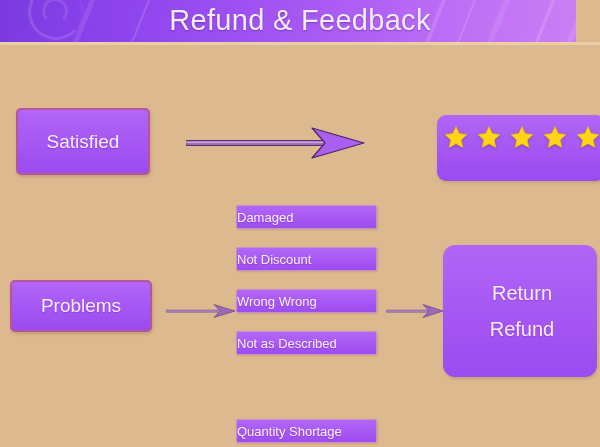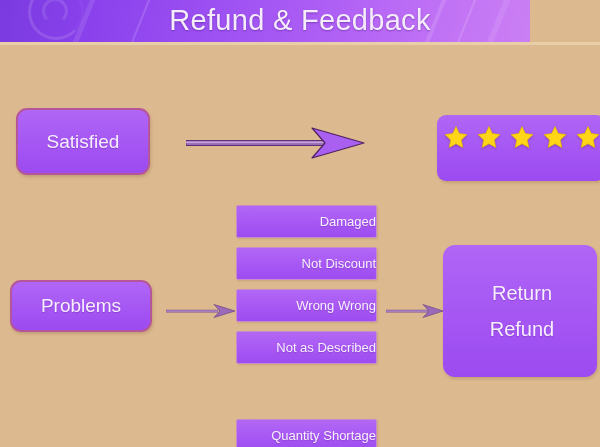--- a/index.html
+++ b/index.html
@@ -10,21 +10,21 @@
   }
 
   body {
     font-family:"Liberation Sans", sans-serif;
     background:#dcb98e;
     position:relative;
   }
 
   
   #header-banner {
-    position:absolute; left:0; top:0; width:530px; height:42px;
+    position:absolute; left:0; top:0; width:576px; height:42px;
     background:linear-gradient(100deg,
         #7a3ae0 0%, #8b42ec 18%, #9b4ff2 38%,
         #ab5cf4 58%, #bd6ef6 78%, #cb7ff3 100%);
     overflow:hidden;
   }
   
   #header-swirl {
     position:absolute; left:28px; top:-16px; width:56px; height:56px;
     border:3px solid rgba(255,255,255,0.13);
     border-radius:50%;
@@ -75,21 +75,21 @@
     color:#f7eefd;
     display:flex;
     align-items:center;
     justify-content:center;
     text-align:center;
   }
 
   
   .node-primary {
     border:2px solid #b5559a;
-    border-radius:11px;
+    border-radius:5px;
     font-size:19px;
     box-shadow:1px 2px 3px rgba(110,70,40,0.22);
     text-shadow:0 1px 1px rgba(90,30,140,0.35);
   }
 
   #node-satisfied { left:16px;  top:108px; width:134px; height:67px; }
   #node-problems  { left:10px;  top:280px; width:142px; height:52px; }
 
   
   #node-feedback {
@@ -134,29 +134,29 @@
     color:#f7eefd;
     text-shadow:0 1px 1px rgba(90,30,140,0.32);
     width:100%;
     text-align:center;
     padding-left:4px;
   }
 
   
   .item-box {
     position:absolute;
-    left:236px; width:141px; height:33px;
+    left:236px; width:141px; height:24px;
     background:linear-gradient(180deg,#b268f6 0%,#a757f3 55%,#9d4cf0 100%);
     border:1px solid #c98ccb;
     border-radius:2px;
     color:#f8f1fd;
     font-size:13px;
     display:flex;
     align-items:center;
-    justify-content:flex-end;
+    justify-content:flex-start;
     text-shadow:0 1px 1px rgba(90,30,140,0.3);
     box-shadow:1px 1px 2px rgba(110,70,40,0.18);
     white-space:nowrap;
   }
   #item-0 { top:205px; }
   #item-1 { top:247px; }
   #item-2 { top:289px; }
   #item-3 { top:331px; }
   #item-4 { top:379px;margin-top:40px; }
 

